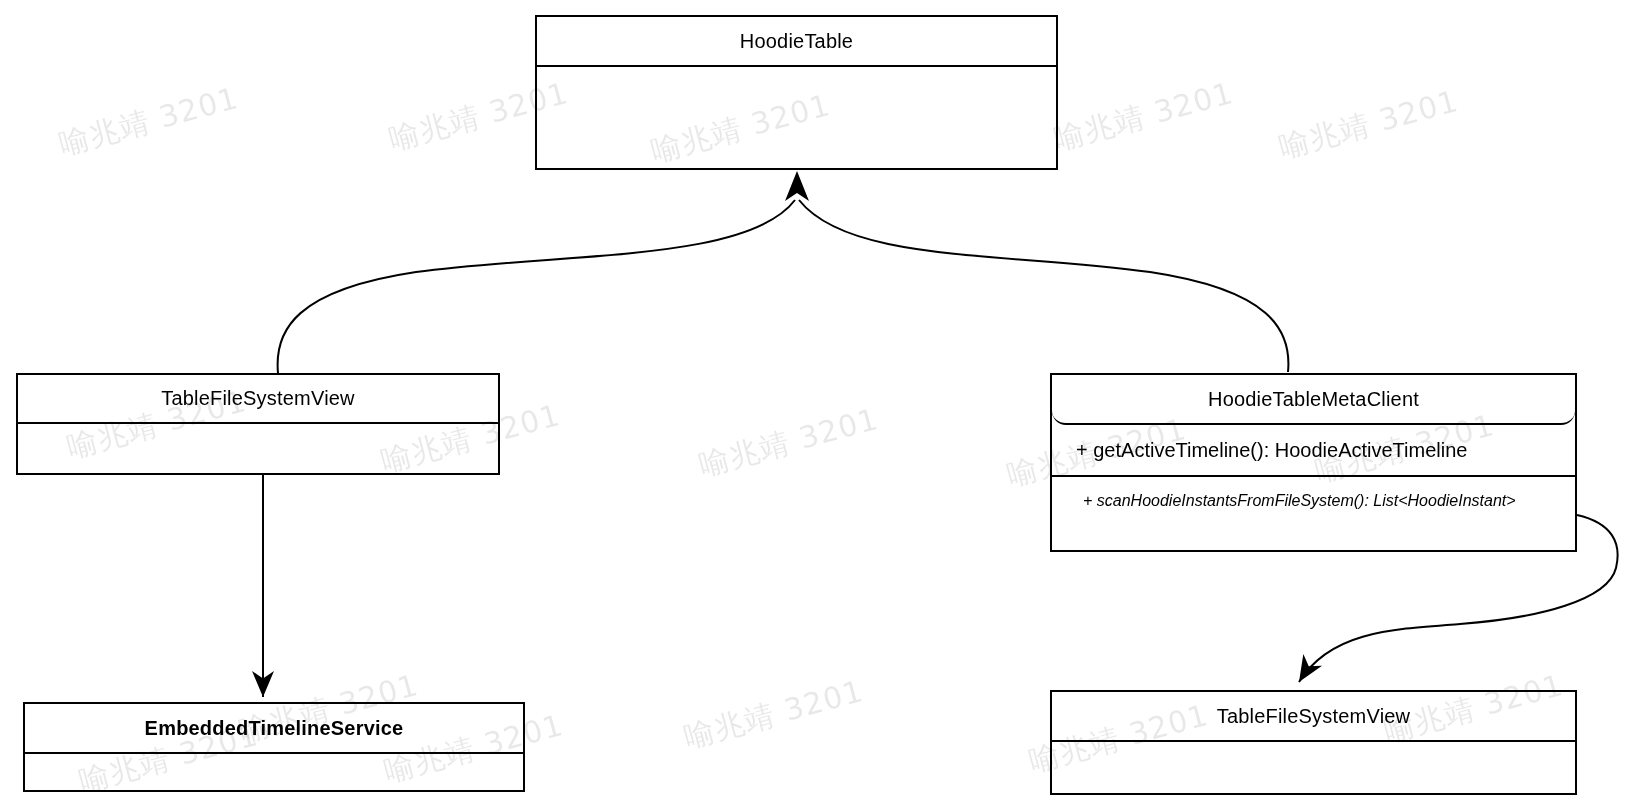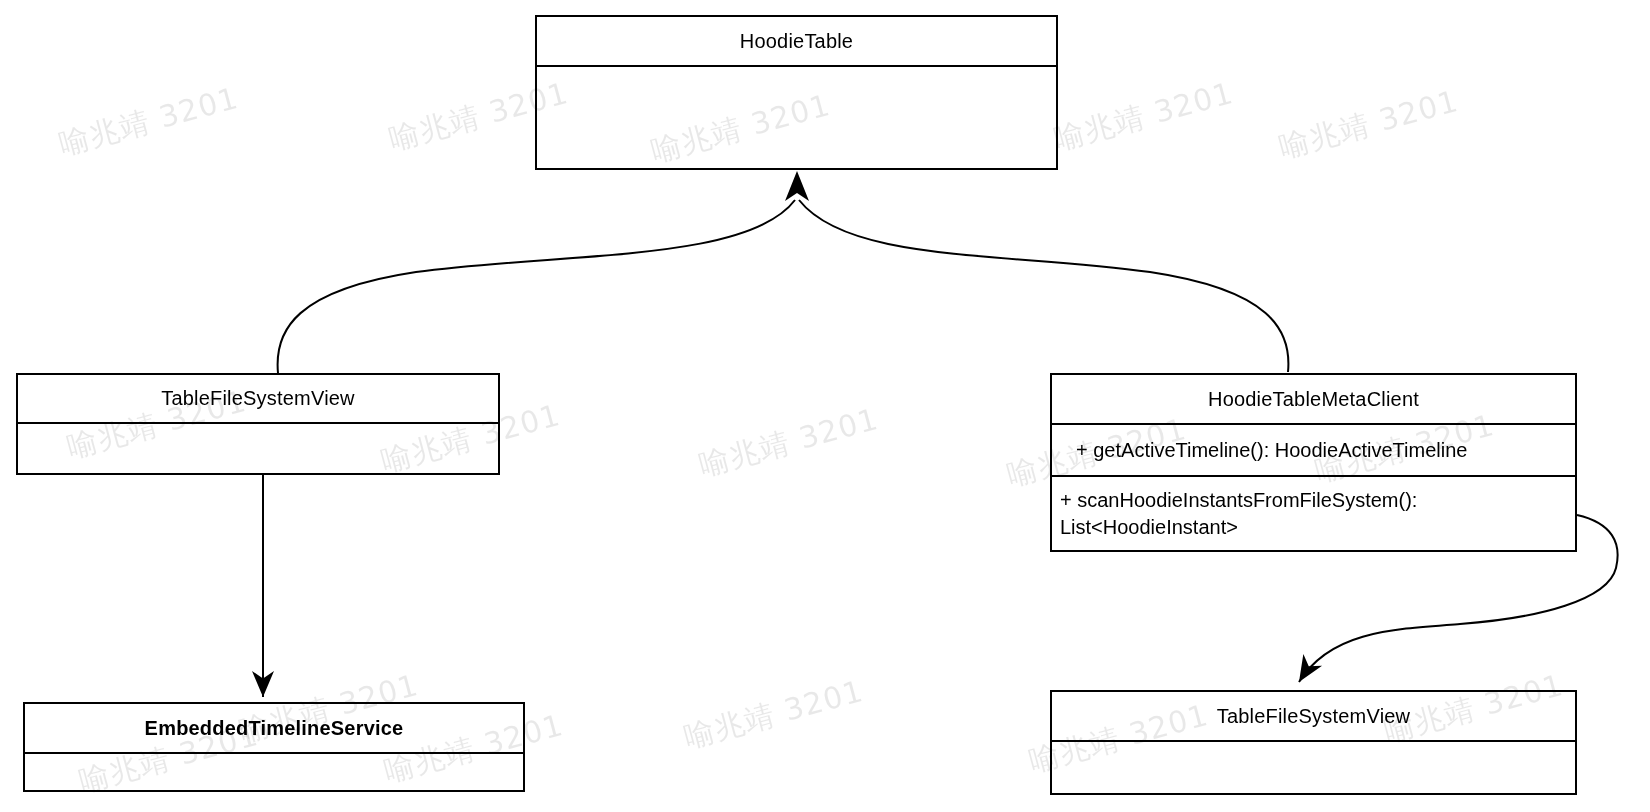--- a/index.html
+++ b/index.html
@@ -25,23 +25,23 @@
   
   #box-hoodie-table{left:535px;top:15px;width:523px;height:155px;}
   #box-hoodie-table .uml-title{height:50px;}
   #box-hoodie-table .uml-body{padding:1px 0 0 21px;}
   #box-hoodie-table .method-line{line-height:50px;}
 
   #box-tfsv{left:16px;top:373px;width:484px;height:102px;}
   #box-tfsv .uml-title{height:49px;}
 
   #box-htmc{left:1050px;top:373px;width:527px;height:179px;}
-  #box-htmc .uml-title{height:50px;}
+  #box-htmc .uml-title{height:50px;border-radius:14px;}
   #box-htmc .sec-m1{height:52px;display:flex;align-items:center;padding-left:24px;}
-  #box-htmc .sec-m2{padding:10px 18px 0 8px;line-height:27px;font-size:20px;}
+  #box-htmc .sec-m2{padding:10px 18px 0 31px;line-height:27px;font-size:16px;font-style:italic;}
 
   #box-ets{left:23px;top:702px;width:502px;height:90px;font-weight:bold;}
   #box-ets .uml-title{height:50px;}
 
   #box-hat{left:1050px;top:690px;width:527px;height:105px;}
   #box-hat .uml-title{height:50px;}
 
   
   #watermark-layer{position:absolute;inset:0;z-index:5;pointer-events:none;}
   .wm{

